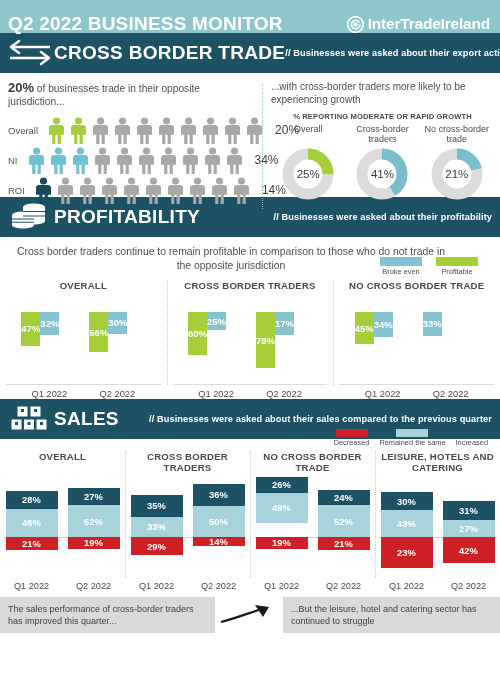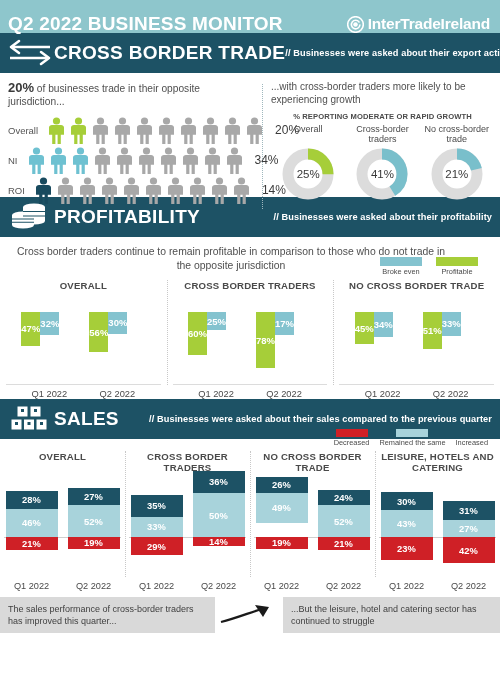--- a/index.html
+++ b/index.html
@@ -447,21 +447,20 @@
           <div class="prof-bar">
             <div class="stack">
               <div class="seg gray" style="height:15.1px"></div>
               <div class="seg green" style="height:32.4px">45%</div>
               <div class="seg blue" style="height:24.5px">34%</div>
             </div>
           </div>
           <div class="prof-bar">
             <div class="stack">
               <div class="seg gray" style="height:11.5px"></div>
-              <div class="seg green" style="height:36.7px">51%</div>
               <div class="seg blue" style="height:23.8px">33%</div>
             </div>
           </div>
         </div>
         <div class="axis-line"></div>
         <div class="xlabels">
           <div class="xlab">Q1 2022</div>
           <div class="xlab">Q2 2022</div>
         </div>
       </div>
@@ -542,21 +541,21 @@
               <div class="sseg dark" style="height:21.7px">35%</div>
               <div class="sseg light" style="height:20.5px">33%</div>
             </div>
             <div class="sales-dn">
               <div class="sseg red" style="height:18.0px">29%</div>
             </div>
           </div>
           <div class="sales-bar">
             <div class="sales-up" style="bottom:42px">
               <div class="sseg dark" style="height:22.3px">36%</div>
-              <div class="sseg light" style="height:44px">50%</div>
+              <div class="sseg light" style="height:31.0px">50%</div>
             </div>
             <div class="sales-dn">
               <div class="sseg red" style="height:8.7px">14%</div>
             </div>
           </div>
         </div>
         <div class="sales-xlabels">
           <div class="sales-xlab">Q1 2022</div>
           <div class="sales-xlab">Q2 2022</div>
         </div>
@@ -592,21 +591,21 @@
       <div class="chart-col">
         <div class="col-title">LEISURE, HOTELS AND CATERING</div>
         <div class="sales-pair">
           <div class="zero-line"></div>
           <div class="sales-bar">
             <div class="sales-up" style="bottom:42px">
               <div class="sseg dark" style="height:18.6px">30%</div>
               <div class="sseg light" style="height:26.7px">43%</div>
             </div>
             <div class="sales-dn">
-              <div class="sseg red" style="height:23px">23%</div>
+              <div class="sseg red" style="height:31px">23%</div>
             </div>
           </div>
           <div class="sales-bar">
             <div class="sales-up" style="bottom:42px">
               <div class="sseg dark" style="height:19.2px">31%</div>
               <div class="sseg light" style="height:16.7px">27%</div>
             </div>
             <div class="sales-dn">
               <div class="sseg red" style="height:26.0px">42%</div>
             </div>

